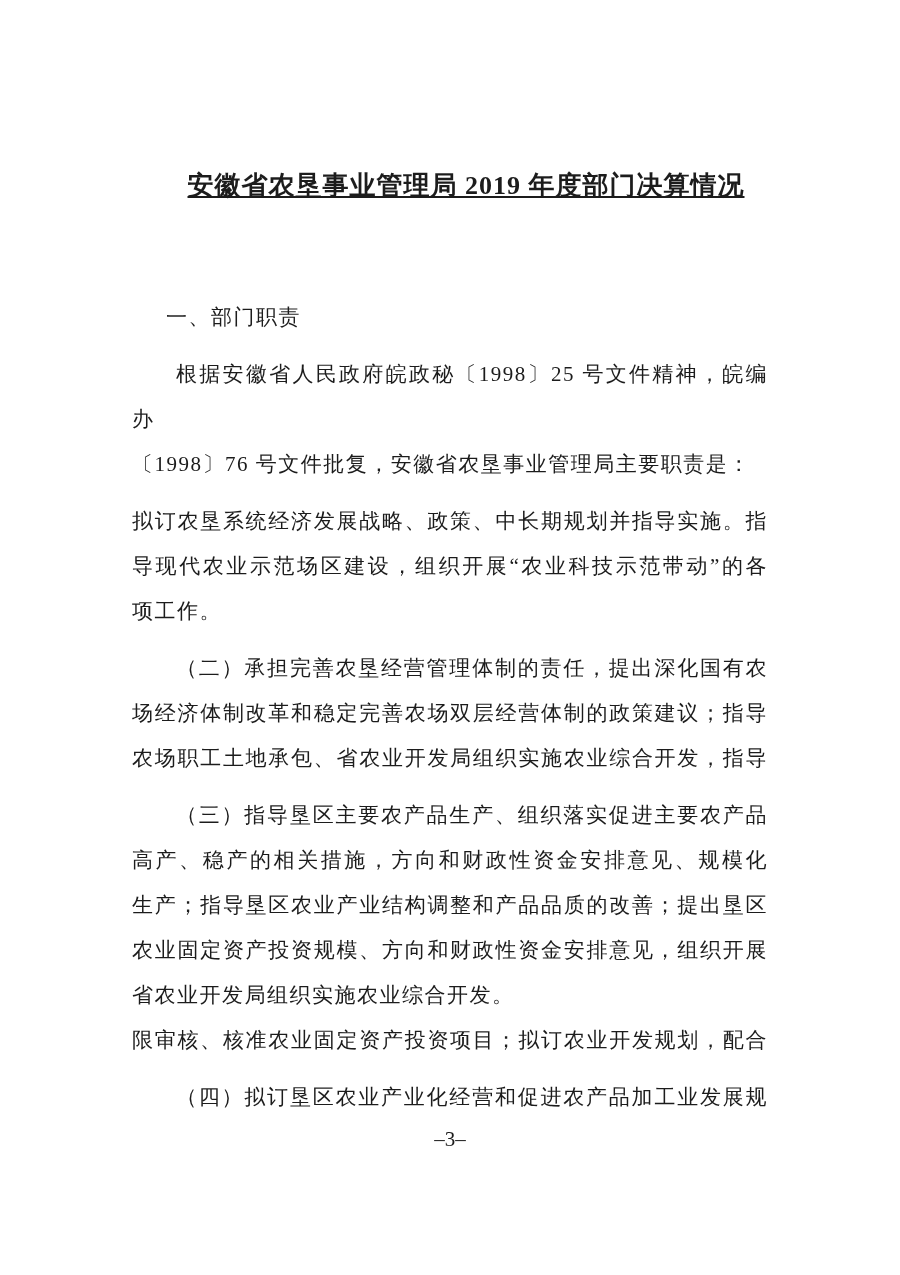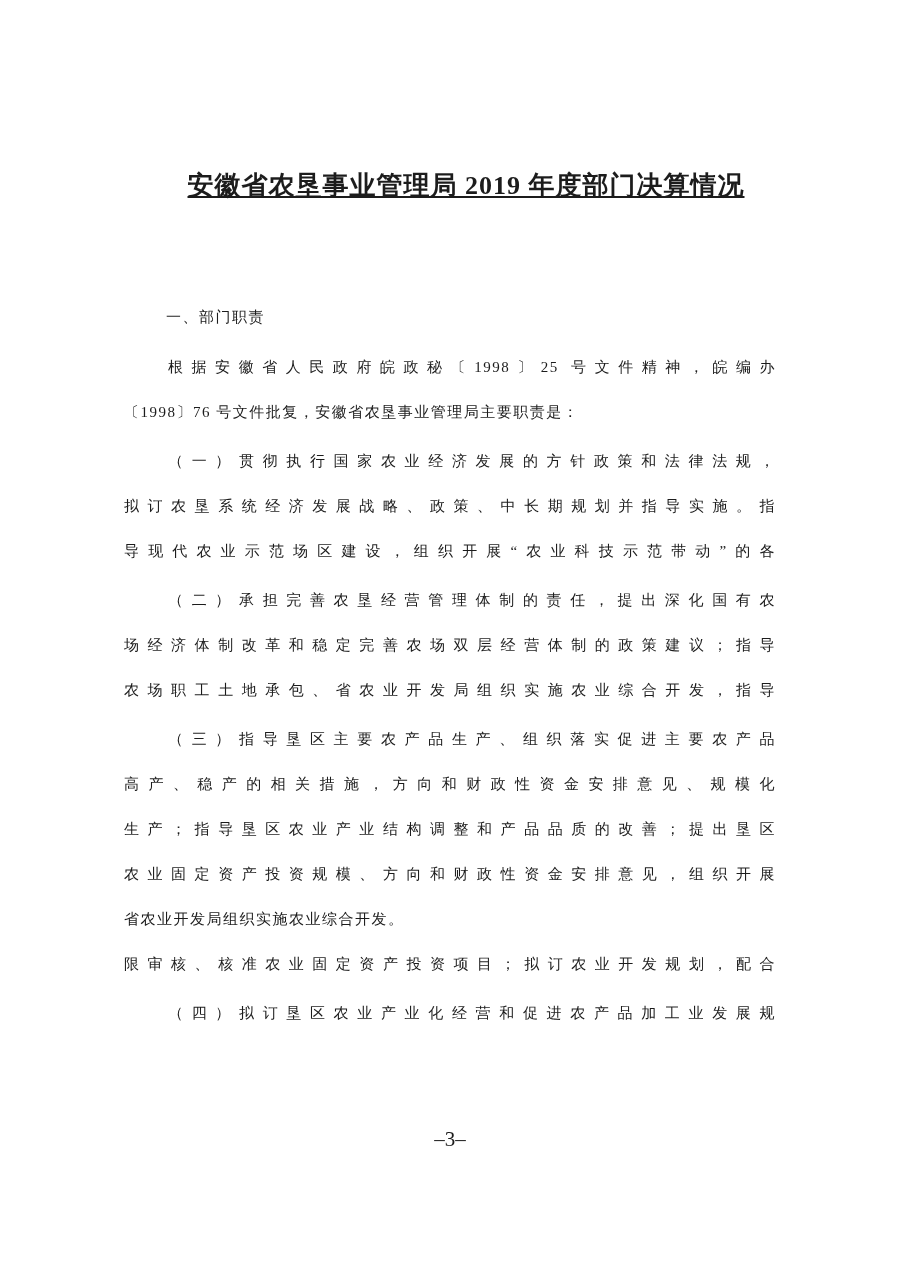--- a/index.html
+++ b/index.html
@@ -26,30 +26,30 @@
     font-weight: bold;
     letter-spacing: 1px;
     white-space: nowrap;
     text-decoration: underline;
   }
   .content {
     position: absolute;
     top: 295px;
     left: 120px;
     width: 660px;
-    font-size: 15px;
+    font-size: 21px;
     line-height: 45px;
     letter-spacing: 1.5px;
   }
   .section-heading {
     text-indent: 46px;
     margin-bottom: 5px;
   }
   .paragraph {
-    margin: 4px;
+    margin: 12px;
   }
   .text-line {
     text-align: justify;
     text-align-last: justify;
     text-justify: inter-ideograph;
   }
   .text-line.first {
     text-indent: 44px;
   }
   .text-line.last {
@@ -73,23 +73,23 @@
   <div class="doc-title">安徽省农垦事业管理局 2019 年度部门决算情况</div>
 
   <div class="content">
     <div class="section-heading">一、部门职责</div>
     <div>
         <div class="paragraph">
           <div class="text-line first">根据安徽省人民政府皖政秘〔1998〕25 号文件精神，皖编办</div>
           <div class="text-line last">〔1998〕76 号文件批复，安徽省农垦事业管理局主要职责是：</div>
         </div>
         <div class="paragraph">
-          <div class="text-line first">（一）贯彻执行国家农业经济发展的方针政策和法律法规，</div>
           <div class="text-line">拟订农垦系统经济发展战略、政策、中长期规划并指导实施。指</div>
           <div class="text-line">导现代农业示范场区建设，组织开展“农业科技示范带动”的各</div>
+          <div class="text-line last">项工作。</div>
         </div>
         <div class="paragraph">
           <div class="text-line first">（二）承担完善农垦经营管理体制的责任，提出深化国有农</div>
           <div class="text-line">场经济体制改革和稳定完善农场双层经营体制的政策建议；指导</div>
           <div class="text-line">农场职工土地承包、省农业开发局组织实施农业综合开发，指导</div>
         </div>
         <div class="paragraph">
           <div class="text-line first">（三）指导垦区主要农产品生产、组织落实促进主要农产品</div>
           <div class="text-line">高产、稳产的相关措施，方向和财政性资金安排意见、规模化</div>
           <div class="text-line">生产；指导垦区农业产业结构调整和产品品质的改善；提出垦区</div>

